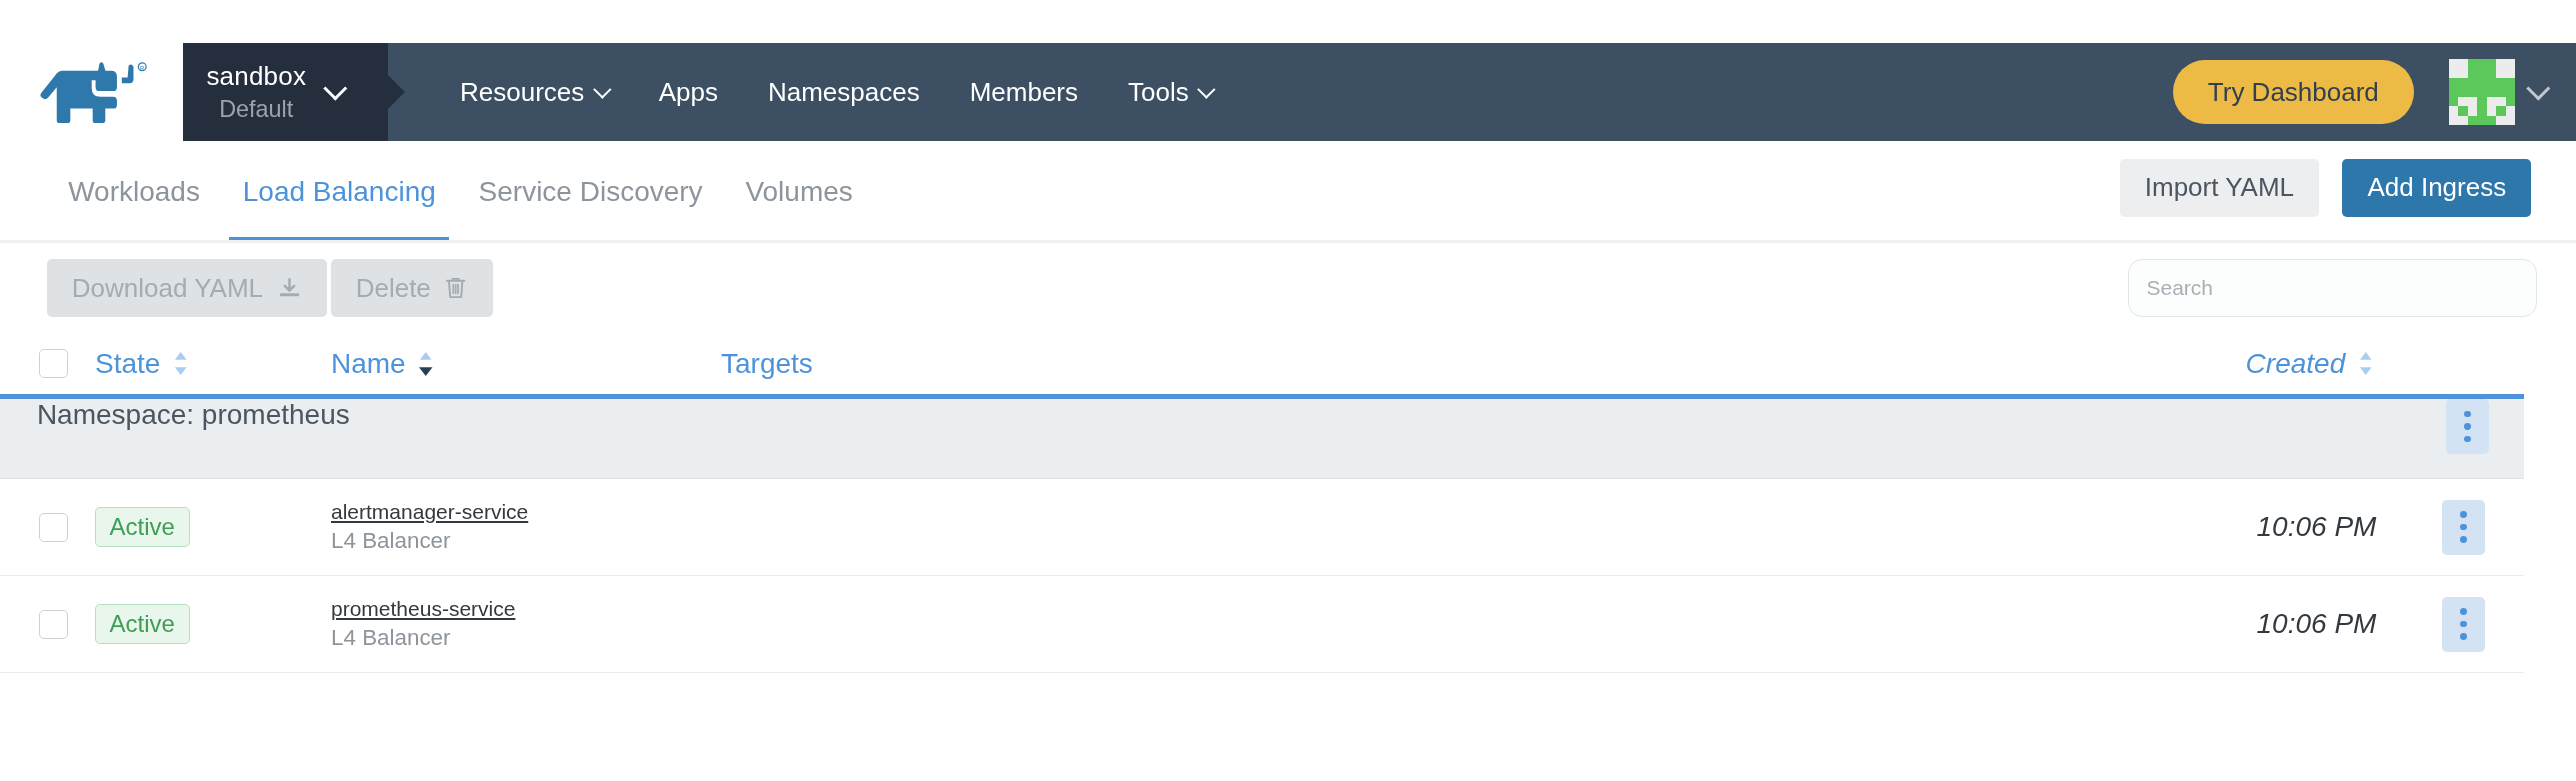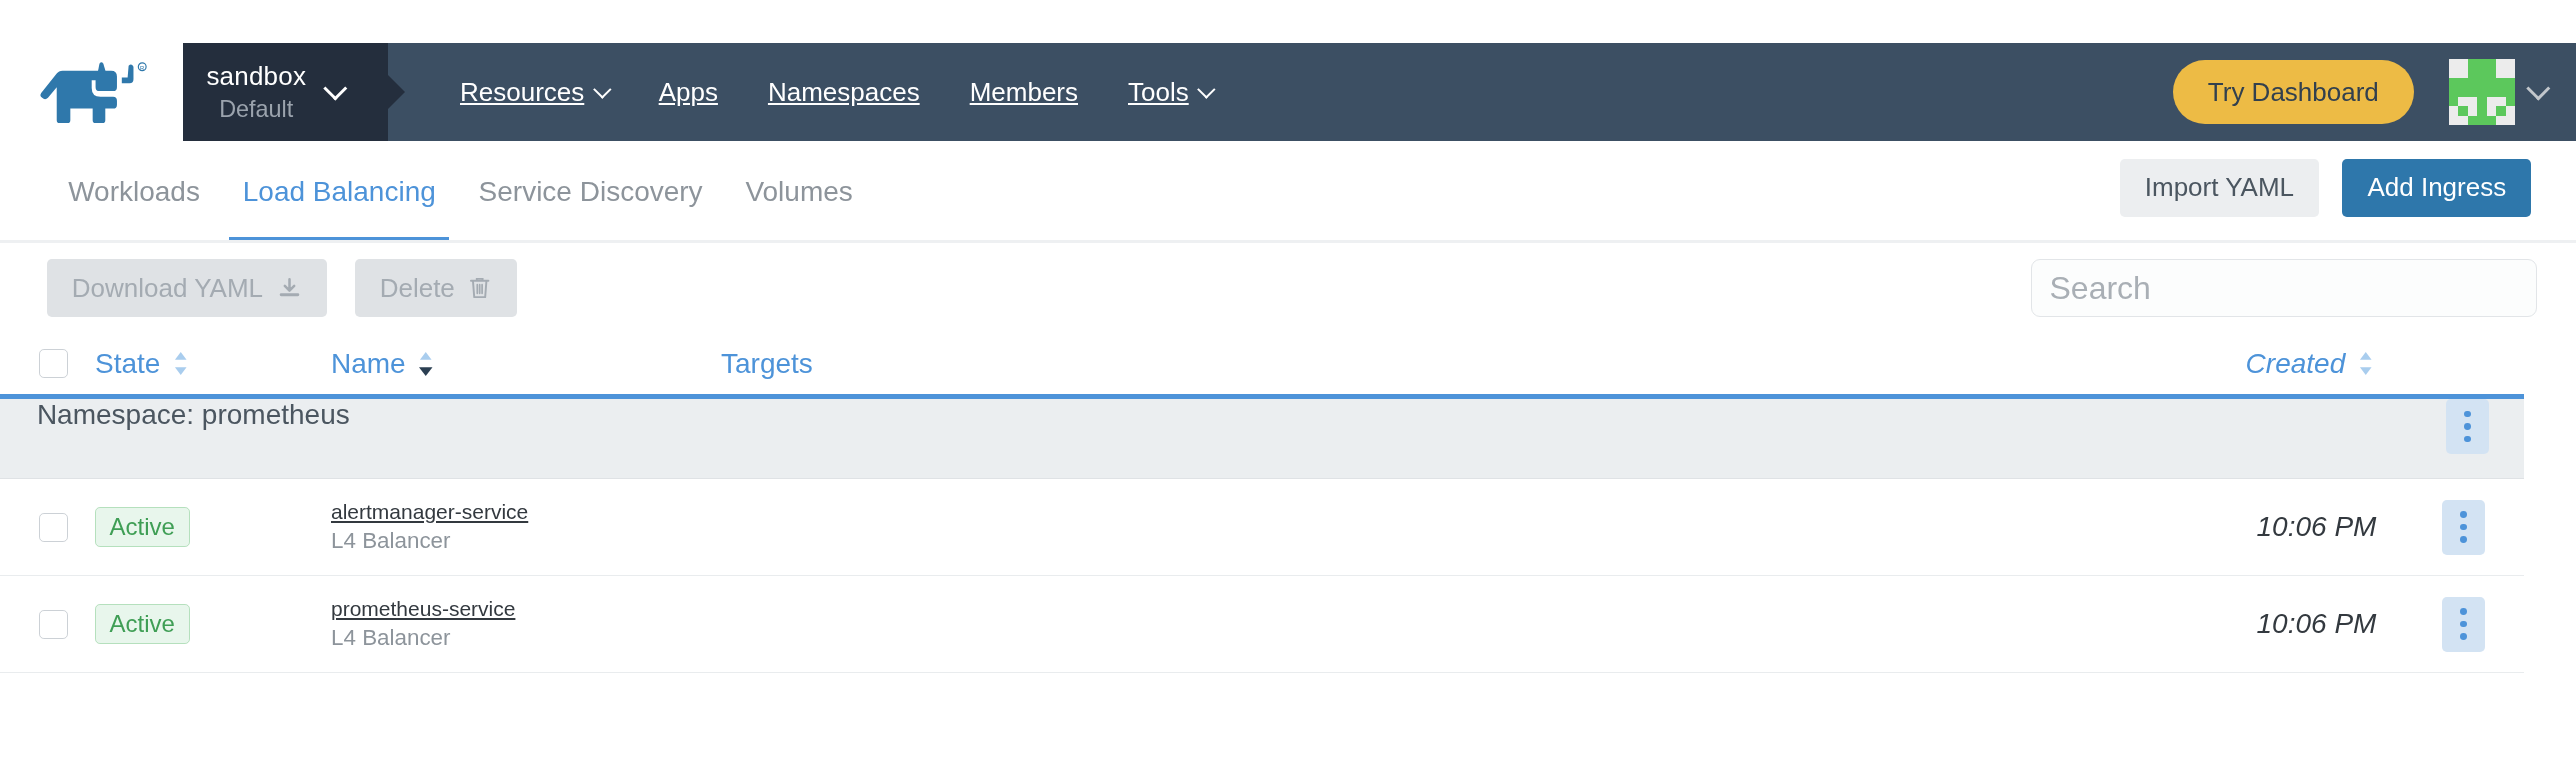--- a/index.html
+++ b/index.html
@@ -104,21 +104,20 @@
   }
   .nav-item {
     color: #ffffff;
     font-size: 26px;
     padding: 0 25px;
     display: flex;
     align-items: center;
     gap: 11.7px;
     cursor: pointer;
     white-space: nowrap;
-    text-decoration: underline;
   }
   .nav-item .chev { width: 12.7px; height: 12.7px; border-width: 2.9px; top: -2.9px; }
 
   .header-right {
     display: flex;
     align-items: center;
     gap: 0px;
     margin-right: 29px;
     flex: 0 0 auto;
   }
@@ -211,39 +210,39 @@
   }
 
   
   .toolbar {
     width: 2576px;
     height: 90px;
     display: flex;
     align-items: center;
     padding: 0 39px;
   }
-  .toolbar-left { display: flex; gap: 28px; padding-left: 7.8px; }
+  .toolbar-left { display: flex; gap: 4px; padding-left: 7.8px; }
   .btn-disabled {
     background: #dfe2e5;
     color: #a4abb2;
     cursor: default;
     display: inline-flex;
     align-items: center;
     gap: 13.6px;
   }
   .btn-disabled svg { display: block; }
   .search-box {
     margin-left: auto;
-    width: 506px;
+    width: 409px;
     height: 58px;
     border: 1.9px solid #e2e5e8;
-    border-radius: 9px;
+    border-radius: 14px;
     background: #fcfdfd;
     font-family: "Liberation Sans", sans-serif;
-    font-size: 32px;
+    font-size: 21px;
     color: #4b5660;
     padding: 0 17.5px;
     outline: none;
   }
   .search-box::placeholder { color: #a9afb5; }
 
   
   .table { width: 2524px; }
 
   .thead {

